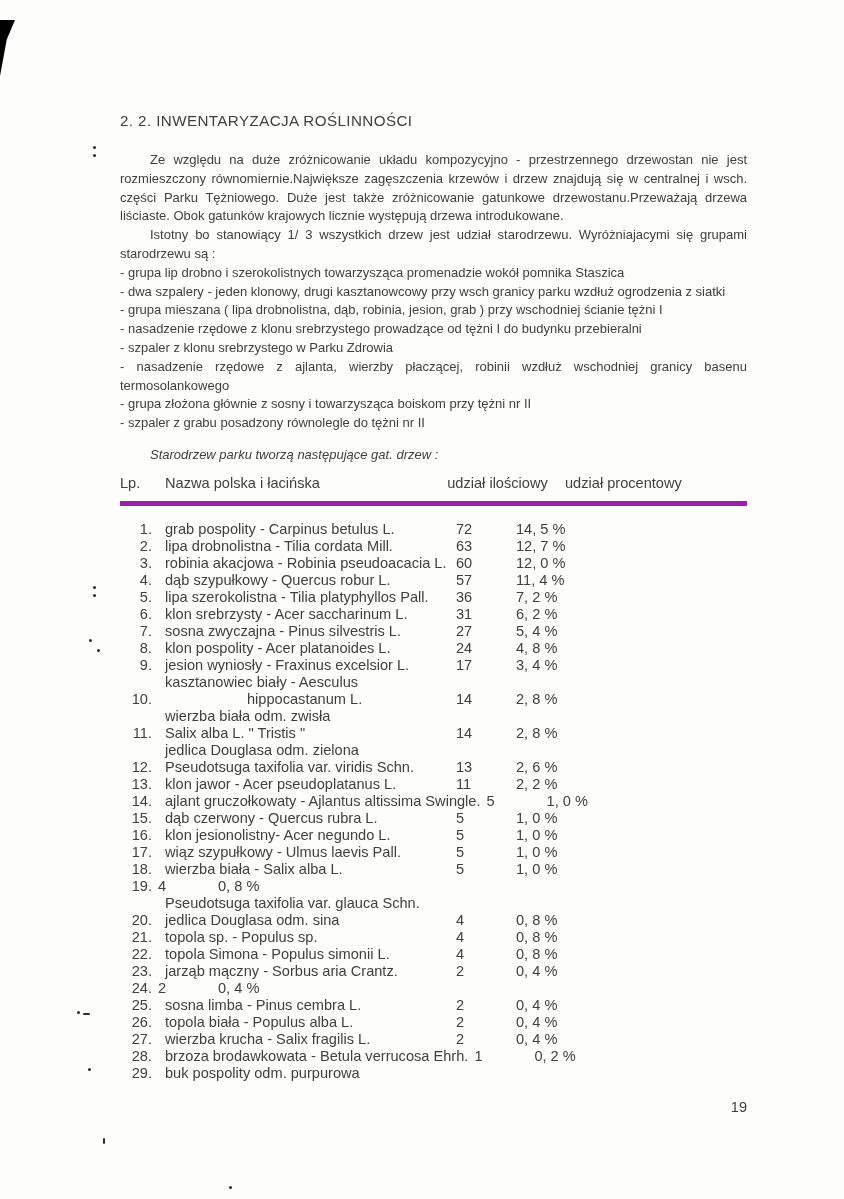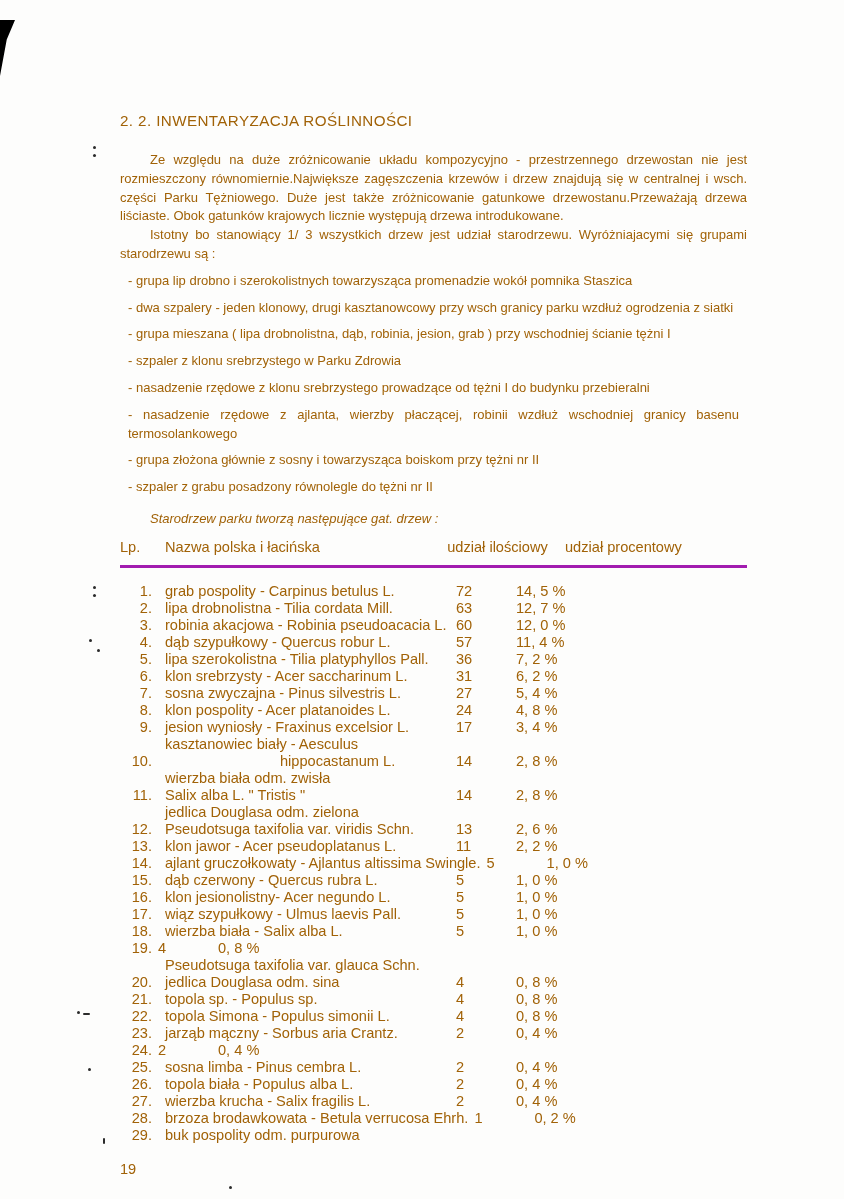--- a/index.html
+++ b/index.html
@@ -2,74 +2,74 @@
 <html><head>
 <meta charset="utf-8">
 <style>
   html,body { margin:0; padding:0; background:#d8d8d8; }
   .page {
     position:relative;
     width:844px; height:1199px;
     margin:0 auto;
     background:#fdfdfc;
     font-family:"Liberation Sans", sans-serif;
-    color:#a16207;
+    color:#404040;
     overflow:hidden;
   }
   .content {
     position:absolute;
     left:120px; top:112px;
     width:627px;
   }
   h1 {
     font-size:15.2px;
     font-weight:400;
     letter-spacing:0.4px;
     margin:0 0 22px 0;
   }
   .body {
     font-size:13px;
     line-height:18.8px;
     text-align:justify;
     margin:0;
   }
   .indent { text-indent:30px; }
-  .list p { margin:8px; }
+  .list p { margin:0; }
   .intro { margin-top:13px; margin-bottom:9px; text-align:left;font-style:italic; }
 
   
   .thead {
     display:flex;
     font-size:14.6px;
     line-height:18px;
     padding-bottom:9px;
-    border-bottom:3px solid #a21caf;
+    border-bottom:5px solid #a21caf;
   }
   .h-lp   { width:45px;  flex:none; }
   .h-name { width:265px; flex:none; }
   .h-count{ width:135px; flex:none;text-align:center; }
   .h-pct  { flex:none; }
 
   .tbody { margin-top:15px; }
   .trow {
     display:flex;
     align-items:flex-end;
     font-size:14.6px;
     line-height:17px;
   }
   .c-lp   { width:32px;  flex:none; text-align:right; }
   .c-name { min-width:285px; flex:none; margin-left:13px; white-space:nowrap; }
   .c-count{ width:60px;  flex:none; padding-left:6px; }
   .c-pct  { width:158px; flex:none; }
-  .c-name .indent2 { margin-left:115px; }
+  .c-name .indent2 { margin-left:82px; }
 
   .pagenum {
     font-size:14.6px;
     margin:17px 0 0 0;
-    text-align:left;
+    text-align:right;
   }
 
   
   .corner-wedge {
     position:absolute; left:0; top:20px;
     width:15px; height:56px;
     background:#000;
     clip-path:polygon(0 0, 100% 0, 45% 35%, 0 100%);
   }
   .speck {
@@ -102,22 +102,22 @@
 
     <h1>2. 2. INWENTARYZACJA  ROŚLINNOŚCI</h1>
 
     <p class="body indent">Ze względu na duże zróżnicowanie układu kompozycyjno - przestrzennego drzewostan nie jest rozmieszczony równomiernie.Największe zagęszczenia krzewów i drzew znajdują się w centralnej i wsch. części Parku Tężniowego. Duże jest także zróżnicowanie gatunkowe drzewostanu.Przeważają drzewa liściaste. Obok gatunków krajowych licznie występują drzewa introdukowane.</p>
     <p class="body indent">Istotny bo stanowiący 1/ 3 wszystkich drzew jest udział starodrzewu. Wyróżniajacymi się grupami starodrzewu są :</p>
 
     <div class="list">
       <p class="body">- grupa lip drobno i szerokolistnych towarzysząca promenadzie wokół pomnika Staszica</p>
       <p class="body">- dwa szpalery - jeden klonowy, drugi kasztanowcowy przy wsch granicy parku wzdłuż ogrodzenia z siatki</p>
       <p class="body">- grupa mieszana ( lipa drobnolistna, dąb, robinia, jesion, grab ) przy wschodniej ścianie tężni I</p>
+      <p class="body">- nasadzenie rzędowe z klonu srebrzystego prowadzące od tężni I do budynku przebieralni</p>
       <p class="body">- szpaler z klonu srebrzystego w Parku Zdrowia</p>
-      <p class="body">- nasadzenie rzędowe z klonu srebrzystego prowadzące od tężni I do budynku przebieralni</p>
       <p class="body">- nasadzenie rzędowe z ajlanta, wierzby płaczącej, robinii wzdłuż wschodniej granicy basenu termosolankowego</p>
       <p class="body">- grupa złożona głównie z sosny i towarzysząca boiskom przy tężni nr II</p>
       <p class="body">- szpaler z grabu posadzony równolegle do tężni nr II</p>
     </div>
 
     <p class="body indent intro">Starodrzew parku tworzą następujące gat. drzew :</p>
 
     <div class="thead">
       <span class="h-lp">Lp.</span>
       <span class="h-name">Nazwa polska i łacińska</span>

